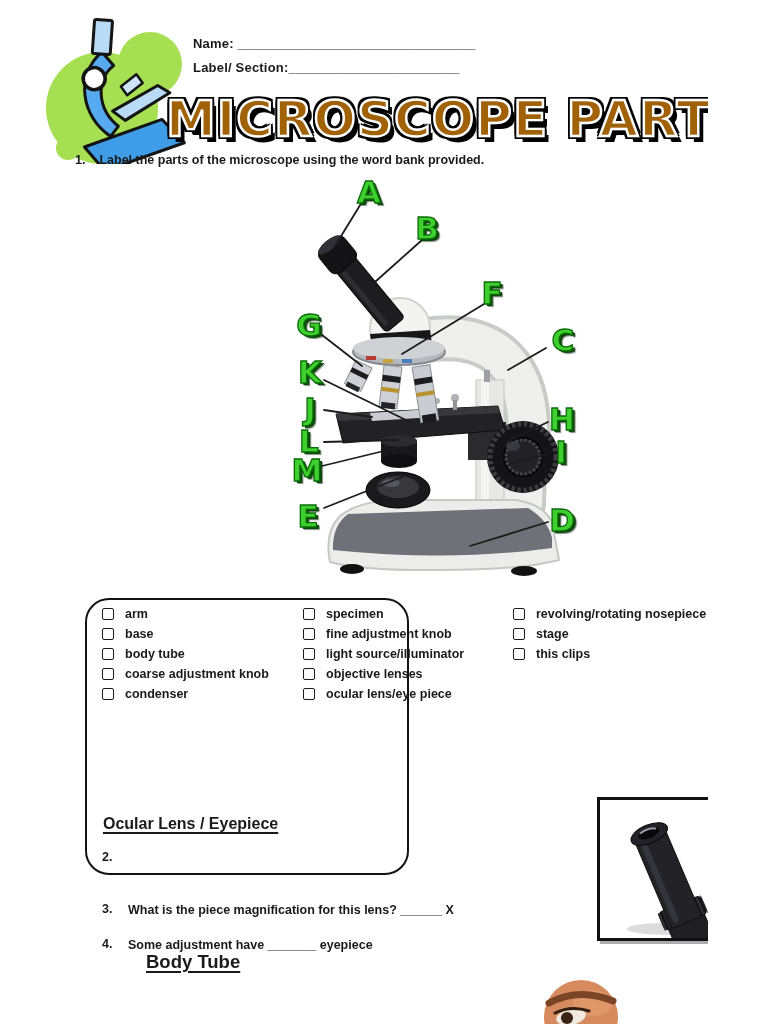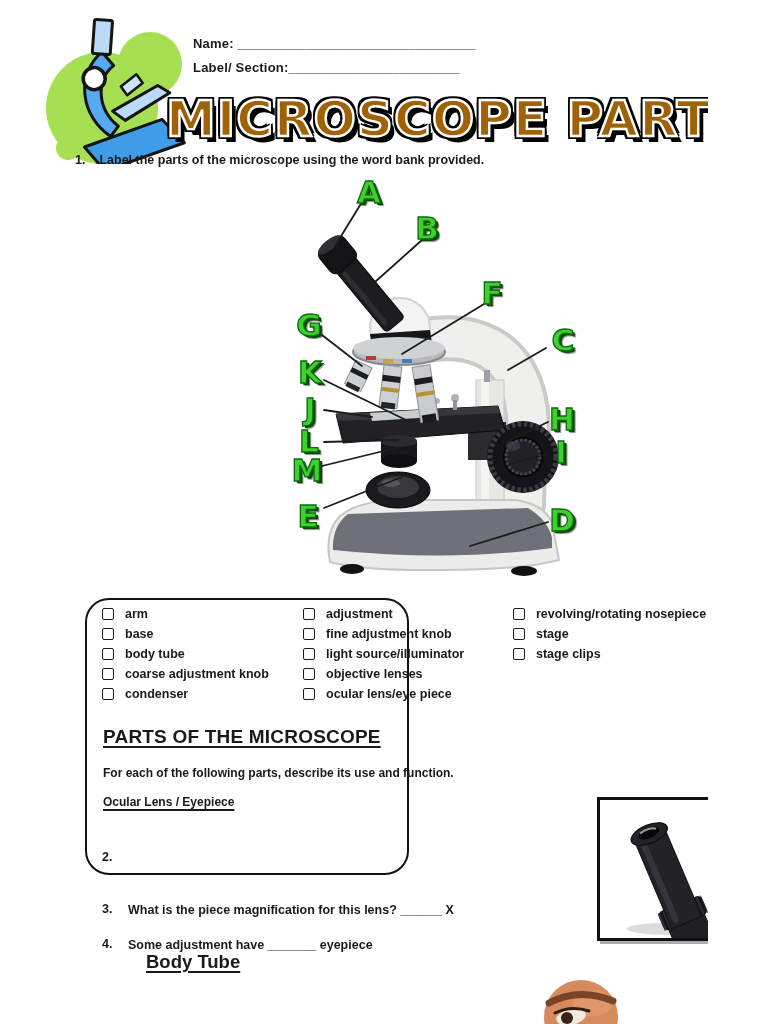--- a/index.html
+++ b/index.html
@@ -30,21 +30,21 @@
   
   .wb-frame{position:absolute;left:85px;top:598px;width:320px;height:273px;border:2.5px solid #131313;border-radius:24px;z-index:6;pointer-events:none;}
   .wb-col{position:absolute;top:607px;display:flex;flex-direction:column;gap:7px;}
   .wb-col1{left:102px;} .wb-col2{left:303px;} .wb-col3{left:513px;text-align:center;}
   .wb-item{display:flex;align-items:center;gap:11px;font-size:12.5px;font-weight:bold;white-space:nowrap;height:13px;}
   .cb{width:10px;height:10px;border:1.8px solid #1c1c1c;border-radius:2px;flex:none;}
   
   .sec-title{position:absolute;left:103px;top:726px;font-size:19px;font-weight:bold;letter-spacing:0.2px;
              text-decoration:underline;text-decoration-thickness:2px;text-underline-offset:3px;white-space:nowrap;}
   .sec-intro{position:absolute;left:103px;top:766px;font-size:12px;font-weight:bold;white-space:nowrap;}
-  .sub-title{position:absolute;left:103px;top:795px;font-size:12px;font-weight:bold;
+  .sub-title{position:absolute;left:103px;top:815px;font-size:16px;font-weight:bold;
              text-decoration:underline;text-decoration-thickness:2px;text-underline-offset:3px;white-space:nowrap;}
   .q{position:absolute;display:flex;gap:10px;font-size:12.5px;font-weight:bold;}
   .q .num{width:16px;flex:none;}
   .q2{left:102px;top:850px;} .q3{left:102px;top:902px;} .q4{left:102px;top:937px;}
   .qline{line-height:1.35;}
   .bt-heading{position:absolute;left:146px;top:951px;font-size:18.5px;font-weight:bold;
               text-decoration:underline;text-decoration-thickness:2px;text-underline-offset:3px;white-space:nowrap;}
   
   .clipart{position:absolute;left:28px;top:12px;width:170px;height:152px;}
   .inset{position:absolute;left:597px;top:797px;width:125px;height:138px;border:3px solid #111;background:#fff;box-shadow:3px 3px 0 rgba(70,70,70,0.45);}
@@ -213,21 +213,21 @@
       </div>
     <div class="wb-item">
         <span class="cb"></span>
         <span>condenser</span>
       </div>
   </div>
 
   <div class="wb-col wb-col2">
     <div class="wb-item">
         <span class="cb"></span>
-        <span>adjustment</span>
+        <span>specimen</span>
       </div>
     <div class="wb-item">
         <span class="cb"></span>
         <span>fine adjustment knob</span>
       </div>
     <div class="wb-item">
         <span class="cb"></span>
         <span>light source/illuminator</span>
       </div>
     <div class="wb-item">
@@ -244,26 +244,24 @@
     <div class="wb-item">
         <span class="cb"></span>
         <span>revolving/rotating nosepiece</span>
       </div>
     <div class="wb-item">
         <span class="cb"></span>
         <span>stage</span>
       </div>
     <div class="wb-item">
         <span class="cb"></span>
-        <span>stage clips</span>
-      </div>
-  </div>
-
-  <div class="sec-title">PARTS OF THE MICROSCOPE</div>
-  <div class="sec-intro">For each of the following parts, describe its use and function.</div>
+        <span>this clips</span>
+      </div>
+  </div>
+
   <div class="sub-title">Ocular Lens / Eyepiece</div>
 
   <div class="q q2">
     <span class="num">2.</span>
     <span>
     </span>
   </div>
   <div class="q q3">
     <span class="num">3.</span>
     <span class="qline">What is the piece magnification for this lens? ______ X</span>

